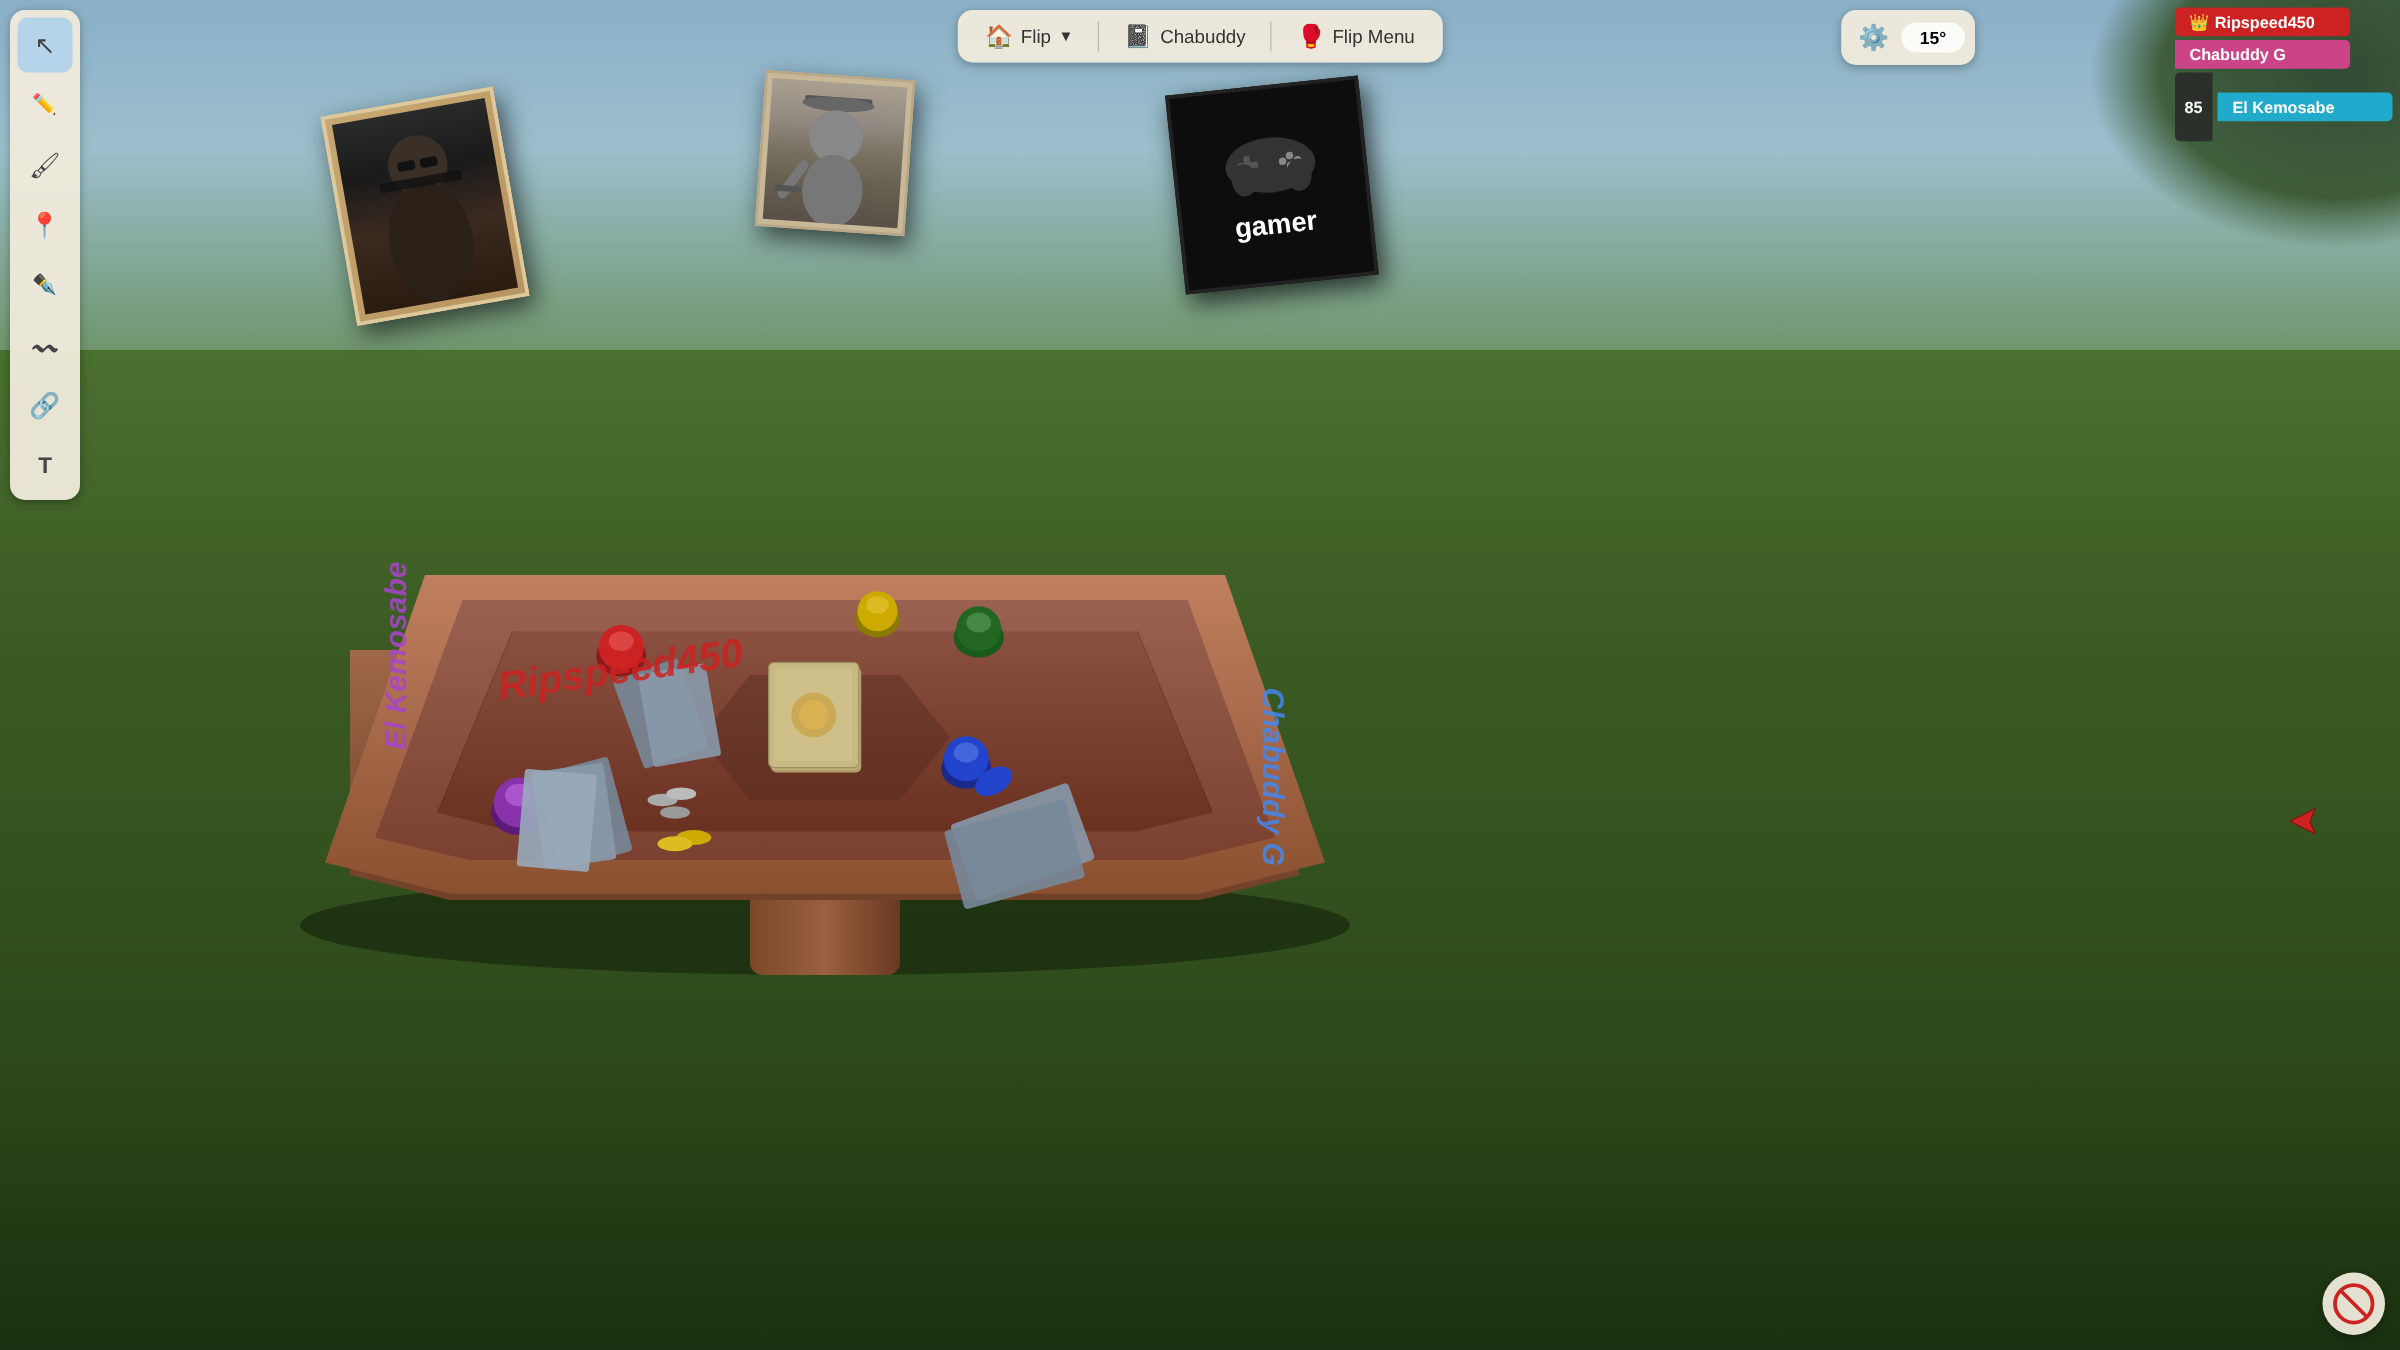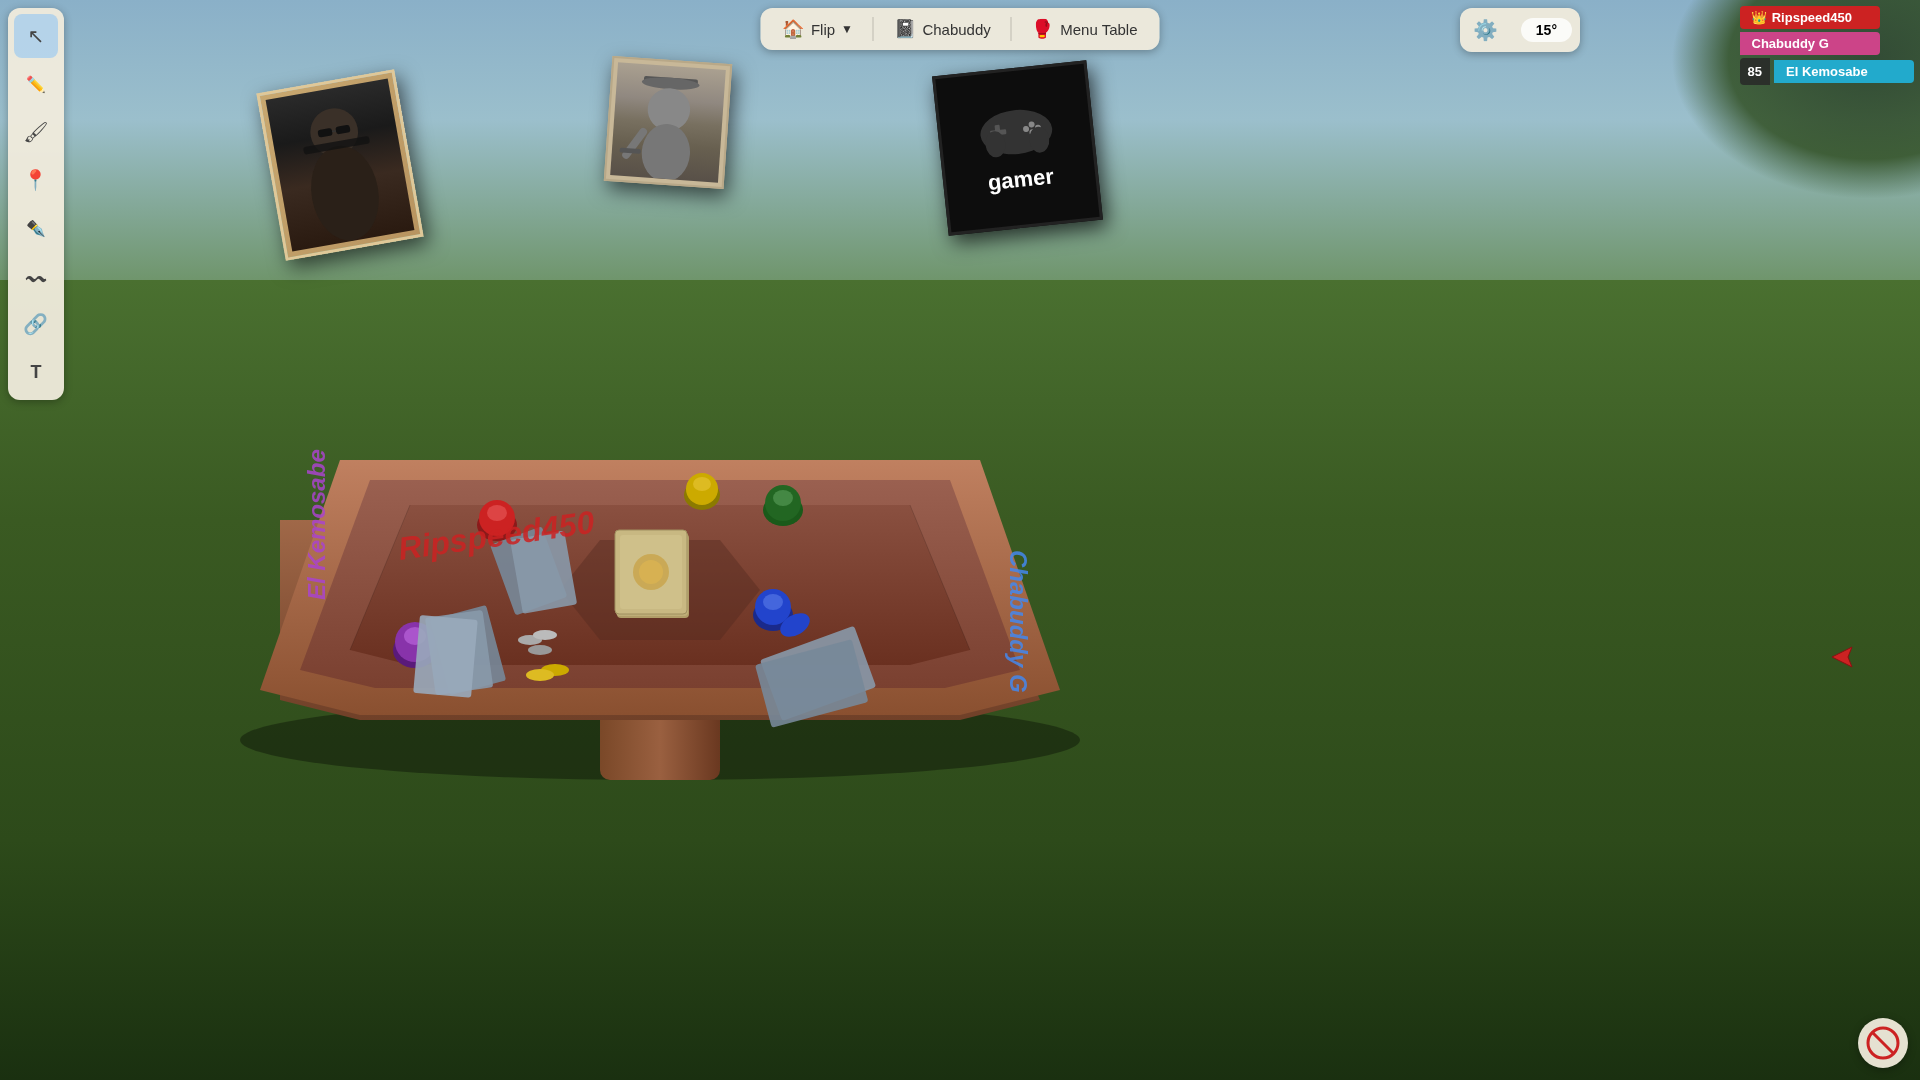--- a/index.html
+++ b/index.html
@@ -202,21 +202,20 @@
     }
 
     .angle-display {
       background: rgba(255,255,255,0.8);
       border-radius: 12px;
       padding: 4px 15px;
       font-size: 14px;
       font-weight: bold;
       min-width: 42px;
       text-align: center;
-      margin-left: 13px;
     }
 
     
     #player-list {
       position: absolute;
       top: 6px;
       right: 6px;
       display: flex;
       flex-direction: column;
       gap: 3px;
@@ -225,21 +224,21 @@
 
     .player-row {
       display: flex;
       align-items: center;
       gap: 4px;
     }
 
     .player-score {
       background: rgba(40,40,40,0.85);
       color: #fff;
-      padding: 6px 8px;
+      padding: 20px 8px;
       border-radius: 4px 0 0 4px;
       font-size: 13px;
       font-weight: bold;
       min-width: 30px;
       text-align: right;
     }
 
     .player-name-badge {
       padding: 4px 12px;
       border-radius: 0 4px 4px 0;
@@ -458,21 +457,21 @@
     <span style="font-size:12px;">▼</span>
   </button>
   <div class="nav-divider"></div>
   <button class="nav-btn">
     <span class="nav-icon">📓</span>
     <span>Chabuddy</span>
   </button>
   <div class="nav-divider"></div>
   <button class="nav-btn">
     <span class="nav-icon">🥊</span>
-    <span>Menu Table</span>
+    <span>Flip Menu</span>
   </button>
 </div>
 
 <div id="tools-panel">
   <button class="tool-btn active" title="Cursor">
     <span>↖</span>
   </button>
   <button class="tool-btn" title="Draw">
     <span style="font-size:16px;">✏️</span>
   </button>

